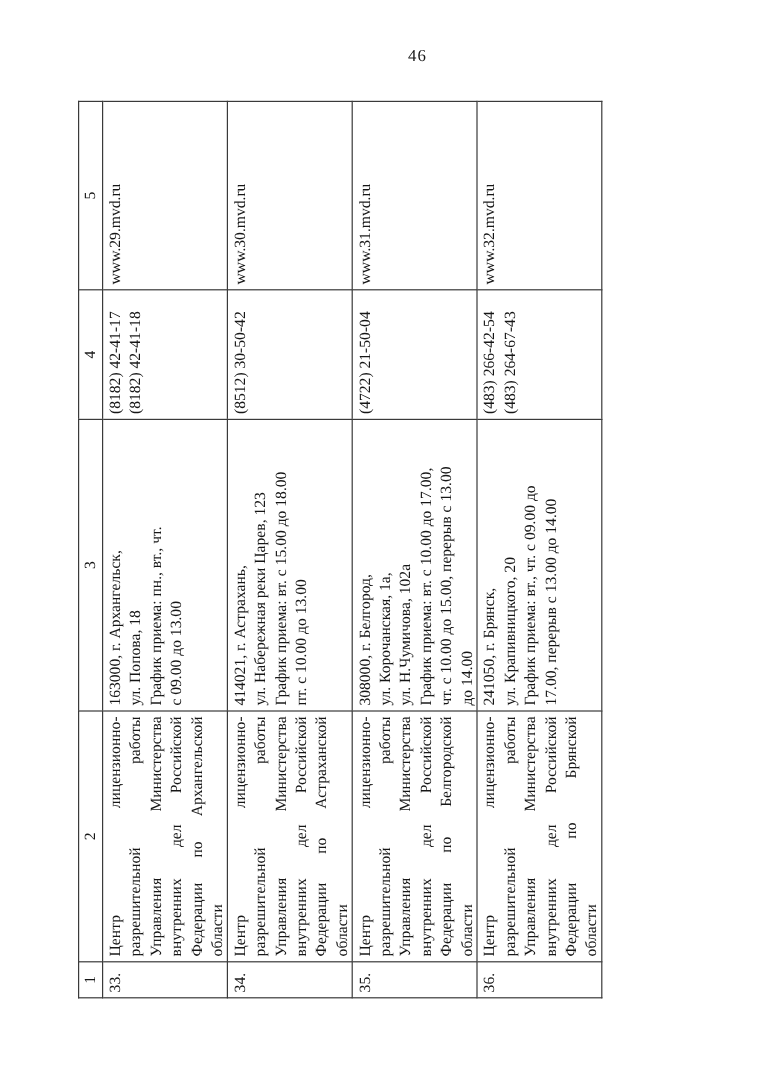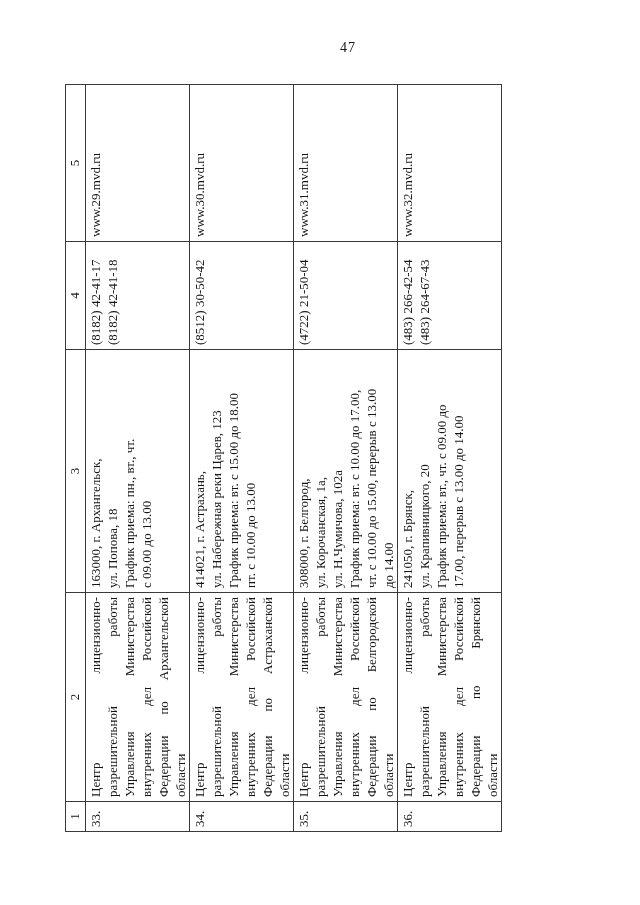--- a/index.html
+++ b/index.html
@@ -69,21 +69,21 @@
     text-align: left;
     white-space: nowrap;
   }
   td.site-cell {
     white-space: nowrap;
   }
 </style>
 </head>
 <body>
 
-<div class="page-number">47</div>
+<div class="page-number">46</div>
 
 <div class="table-rotor">
   <table class="doc-table">
     <colgroup>
       <col style="width:30px">
       <col style="width:209px">
       <col style="width:243px">
       <col style="width:108px">
       <col style="width:157px">
     </colgroup>

